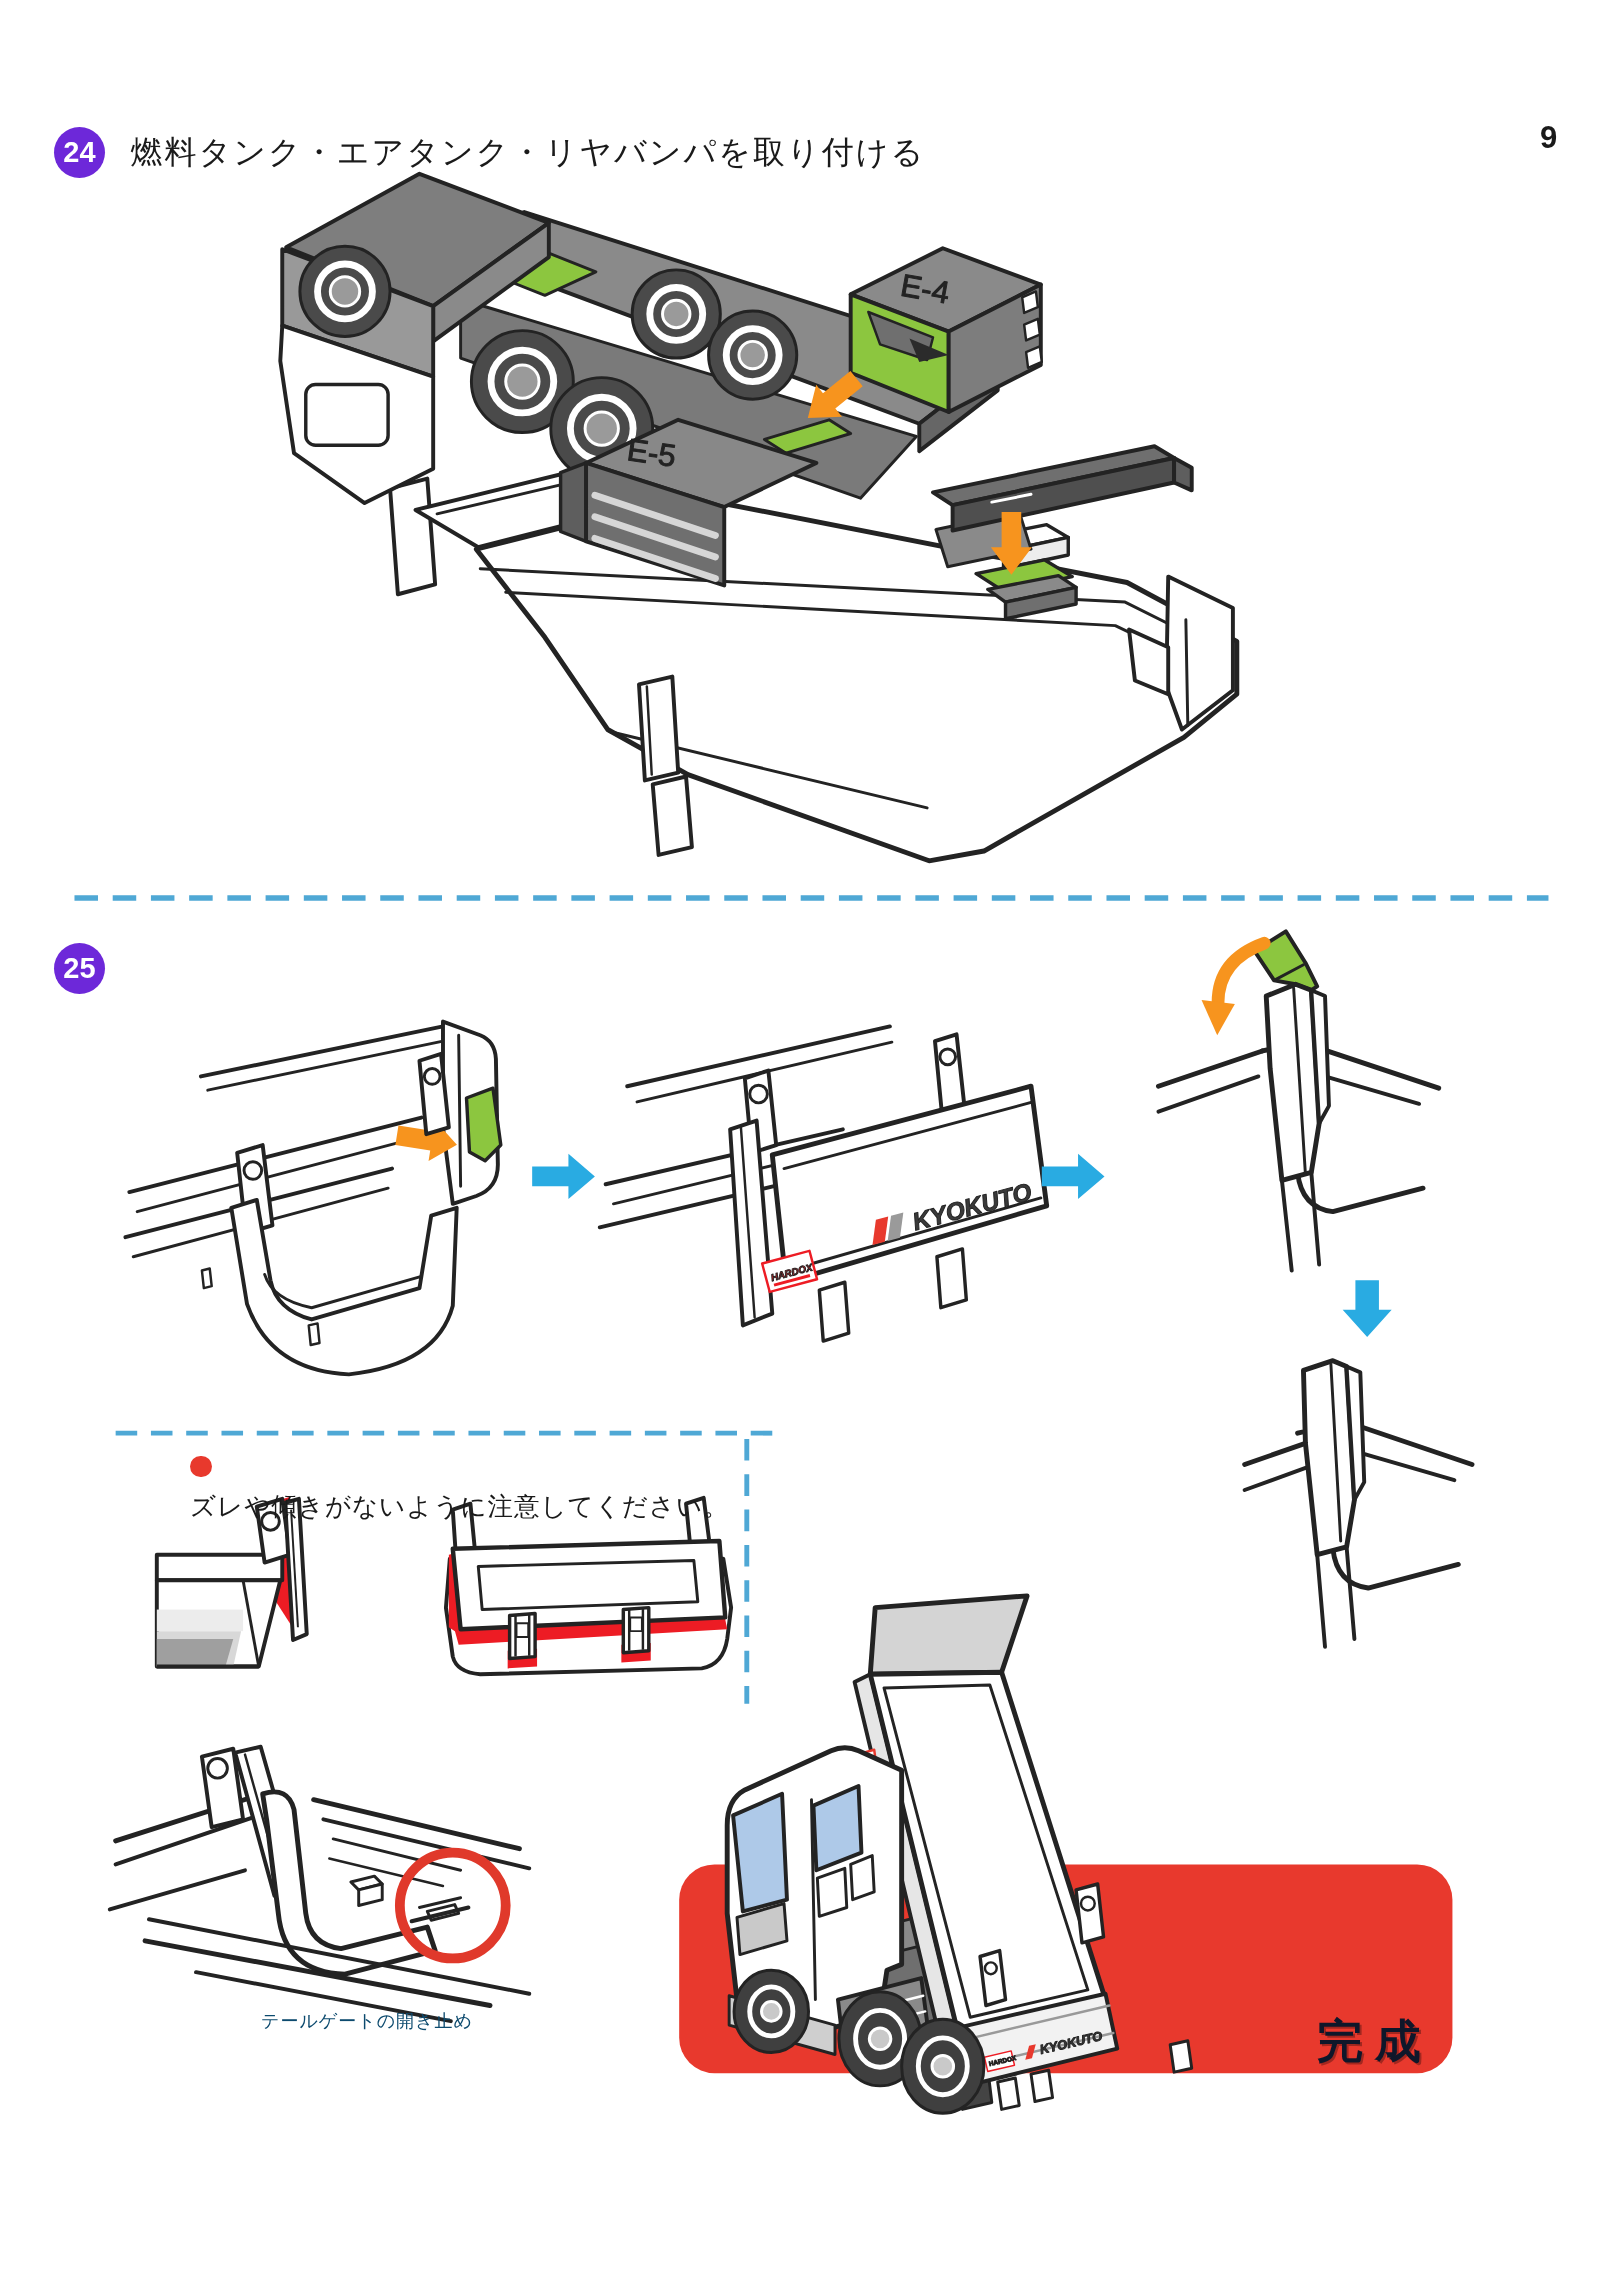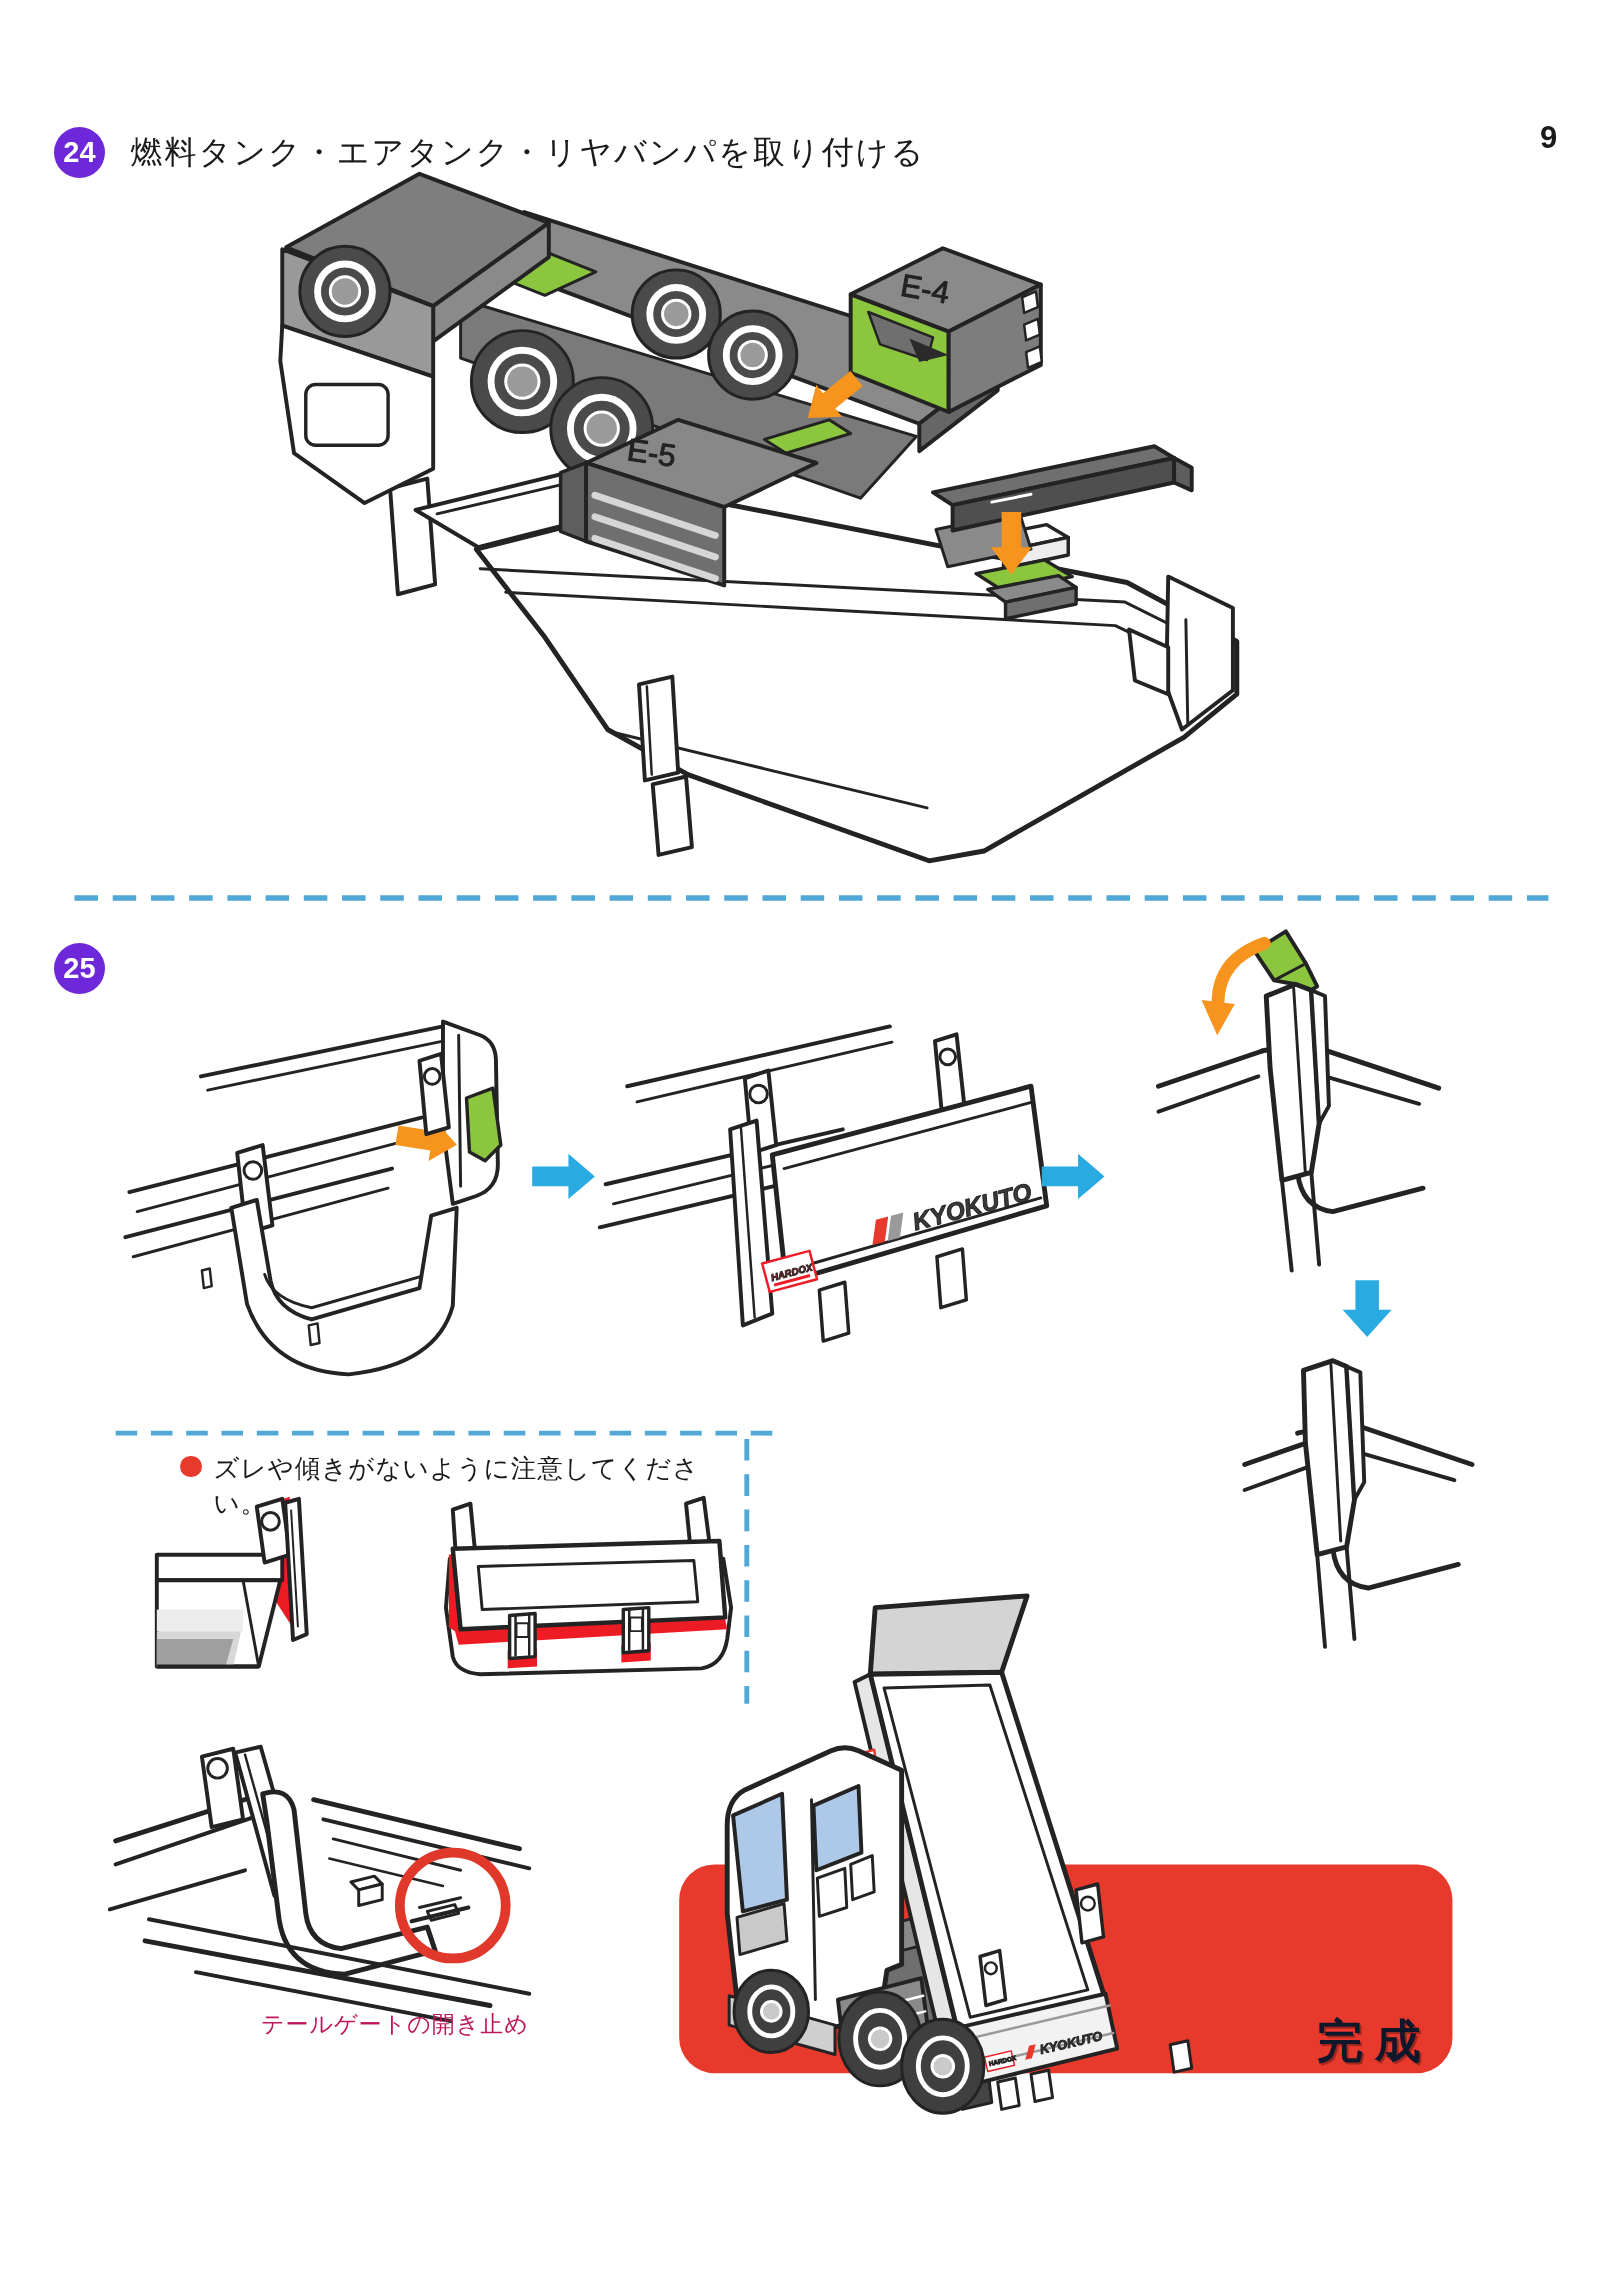--- a/index.html
+++ b/index.html
@@ -7,21 +7,21 @@
         font-family:"Liberation Sans","DejaVu Sans",sans-serif;color:#1a1a1a;}
   .abs{position:absolute;}
   .step-header{display:flex;align-items:center;gap:25.5px;}
   .step-badge{width:51px;height:51px;border-radius:50%;background:#6d28d9;color:#fff;
               font-weight:bold;font-size:29px;display:flex;align-items:center;justify-content:center;}
   .step-title{font-size:32px;font-weight:500;letter-spacing:2px;}
   .page-number{font-size:31px;font-weight:bold;}
   .note-row{display:flex;align-items:flex-start;gap:11.8px;}
   .note-dot{width:21.6px;height:21.6px;border-radius:50%;background:#E8392D;margin-top:4.9px;flex:0 0 auto;}
   .note-text{font-size:25.5px;letter-spacing:1px;}
-  .caption{font-size:23px;color:#be185d;letter-spacing:1px;}
+  .caption{font-size:18px;color:#0c4a6e;letter-spacing:1px;}
   .complete-label{font-size:46px;font-weight:bold;color:#0f172a;letter-spacing:11.8px;
                   text-shadow:2px 2px 0 rgba(0,0,0,0.30);}
   svg text{font-family:"Liberation Sans","DejaVu Sans",sans-serif;}
 </style>
 </head>
 <body>
 
 <div class="page">
 
   <svg class="abs" style="left:0;top:0" width="1621" height="2293" viewBox="0 0 1654 2339">
@@ -354,21 +354,21 @@
 
   <div class="abs step-header" style="left:54px;top:127px;">
     <div class="step-badge">24</div>
     <div class="step-title">燃料タンク・エアタンク・リヤバンパを取り付ける</div>
   </div>
 
   <div class="abs step-header" style="left:54px;top:943px;gap:44px;">
     <div class="step-badge">25</div>
   </div>
 
-  <div class="abs note-row" style="left:180px;top:1451px;width:549px;">
+  <div class="abs note-row" style="left:190px;top:1451px;width:549px;flex-direction:column;">
     <span class="note-dot"></span>
     <span class="note-text">ズレや傾きがないように注意してください。</span>
   </div>
 
   <div class="abs caption" style="left:261px;top:2009px;">テールゲートの開き止め</div>
 
   <div class="abs complete-label" style="left:1317px;top:2011px;">完成</div>
 
 </div>
 

